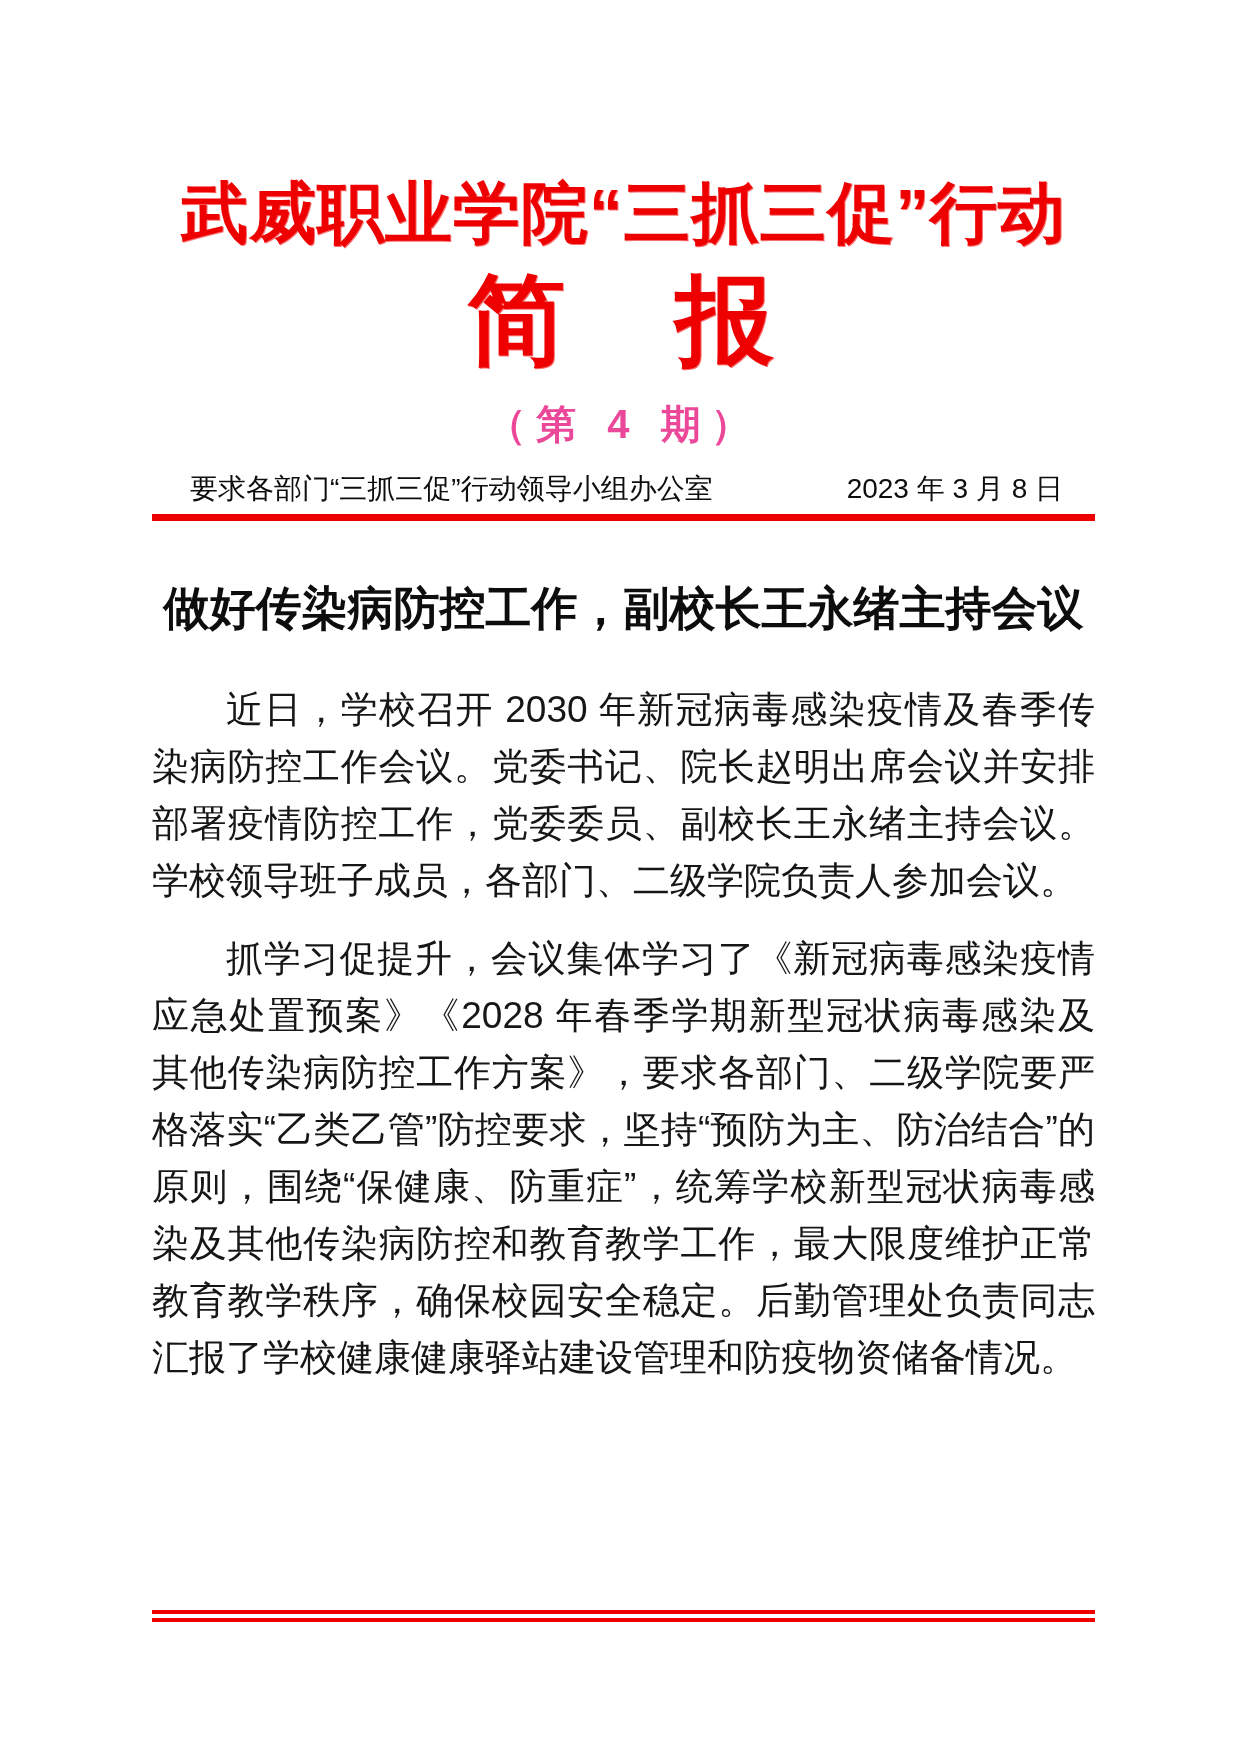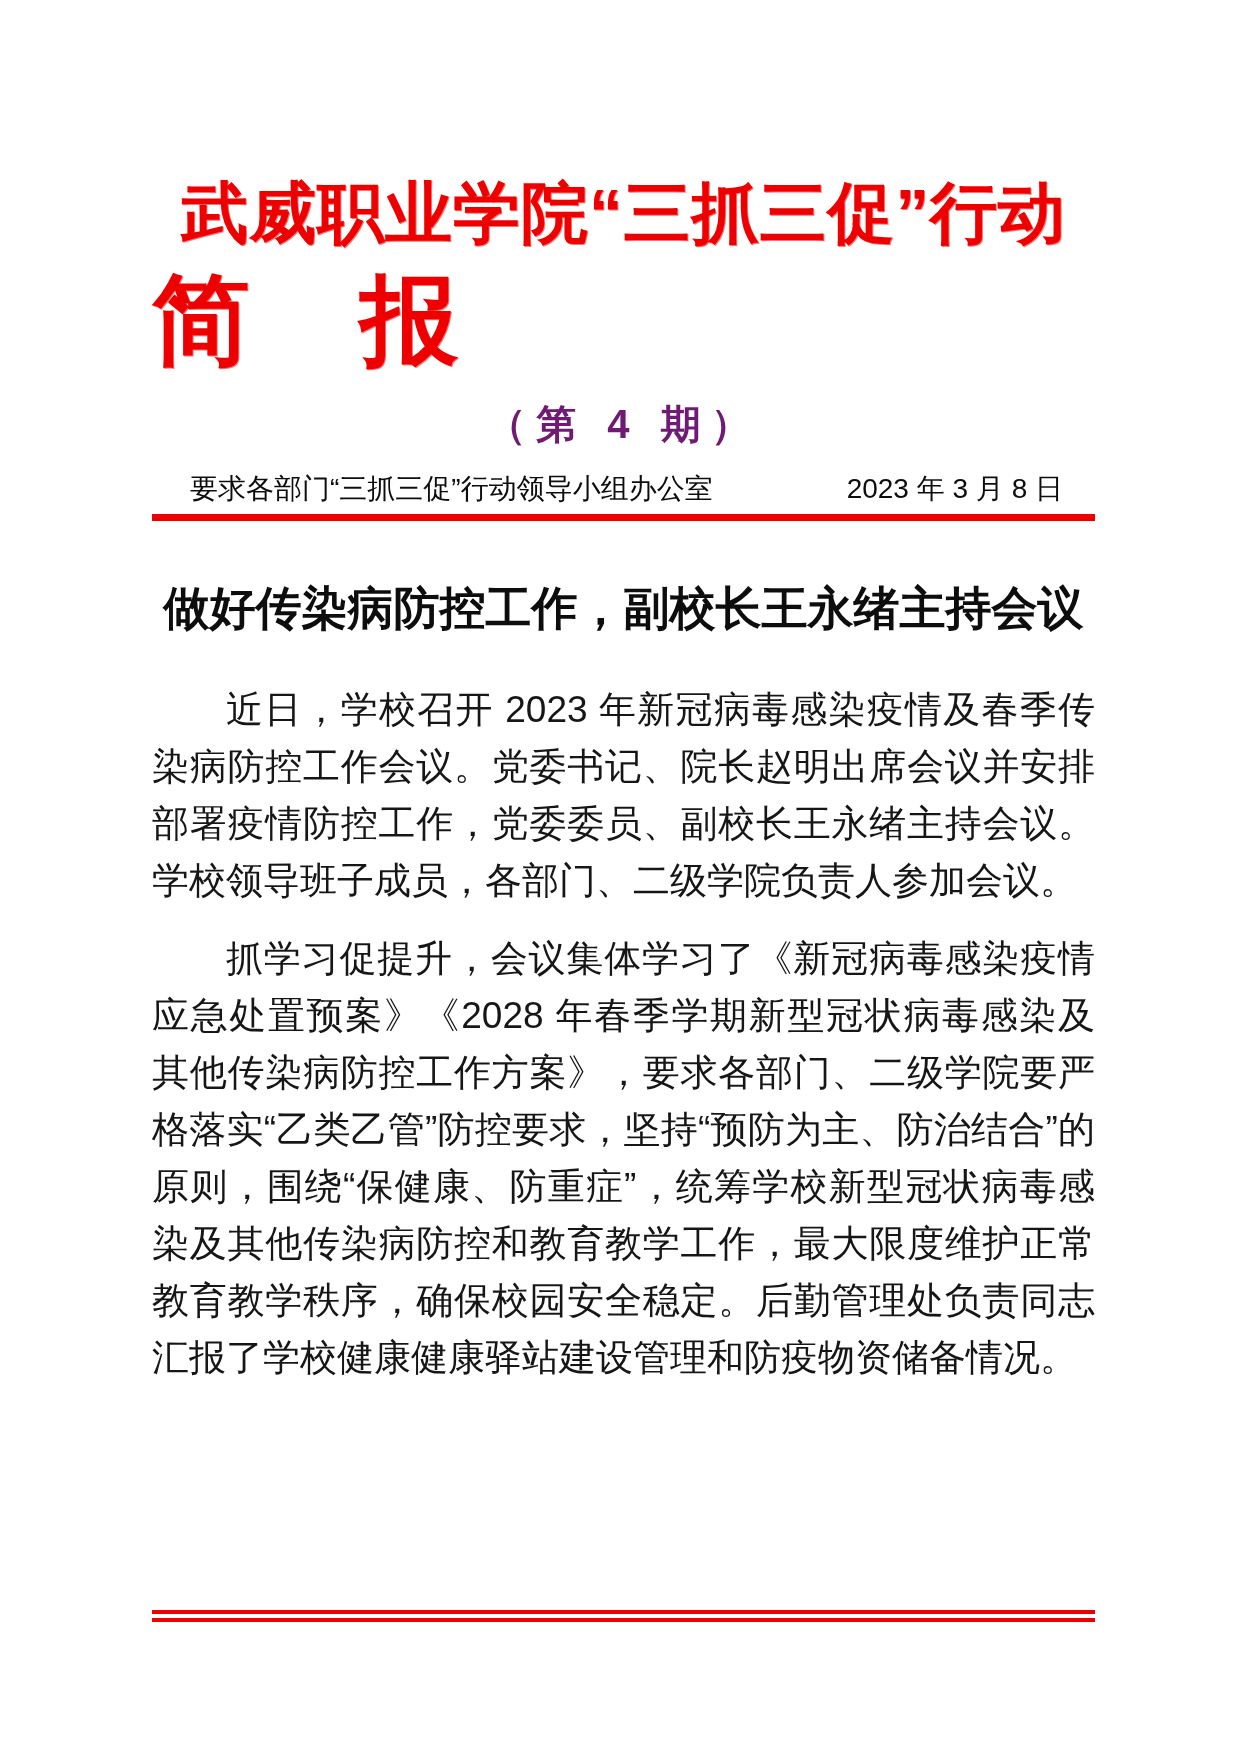--- a/index.html
+++ b/index.html
@@ -25,35 +25,35 @@
     font-size: 67px;
     font-weight: bold;
     color: var(--accent);
     letter-spacing: 1px;
     white-space: nowrap;
     line-height: 1.1;
     text-shadow: 1px 1px 0 rgba(238,0,0,.55);
   }
   .bulletin-title {
     margin-top: 14px;
-    text-align: left;
+    text-align: center;
     font-size: 98px;
     font-weight: bold;
     color: var(--accent);
     line-height: 1.15;
     letter-spacing: 6px;
     text-shadow: 1px 1px 0 rgba(238,0,0,.55);
   }
   .issue-number {
     margin-top: 26px;
     text-align: center;
     font-size: 40px;
     font-weight: bold;
     letter-spacing: 10px;
-    color: #701a75;
+    color: #ec4899;
     line-height: 1.1;
   }
   .meta-row {
     display: flex;
     justify-content: space-between;
     align-items: flex-end;
     margin-top: 26px;
     padding: 0 32px 0 38px;
     font-size: 28px;
     line-height: 1.2;
@@ -111,20 +111,20 @@
     <div class="meta-row">
       <span>要求各部门“三抓三促”行动领导小组办公室</span>
       <span>2023 年 3 月 8 日</span>
     </div>
 
     <div class="rule-thick"></div>
 
     <h1 class="headline">做好传染病防控工作，副校长王永绪主持会议</h1>
 
     <div class="body-text">
-      <p>近日，学校召开 2023 年新冠病毒感染疫情及春季传染病防控工作会议。党委书记、院长赵明出席会议并安排部署疫情防控工作，党委委员、副校长王永绪主持会议。学校领导班子成员，各部门、二级学院负责人参加会议。</p>
+      <p>近日，学校召开 2030 年新冠病毒感染疫情及春季传染病防控工作会议。党委书记、院长赵明出席会议并安排部署疫情防控工作，党委委员、副校长王永绪主持会议。学校领导班子成员，各部门、二级学院负责人参加会议。</p>
       <p>抓学习促提升，会议集体学习了《新冠病毒感染疫情应急处置预案》《2028 年春季学期新型冠状病毒感染及其他传染病防控工作方案》，要求各部门、二级学院要严格落实“乙类乙管”防控要求，坚持“预防为主、防治结合”的原则，围绕“保健康、防重症”，统筹学校新型冠状病毒感染及其他传染病防控和教育教学工作，最大限度维护正常教育教学秩序，确保校园安全稳定。后勤管理处负责同志汇报了学校健康健康驿站建设管理和防疫物资储备情况。</p>
     </div>
 
   </div>
 
   <div class="rule-double"></div>
 </div>
 
 </body></html>

